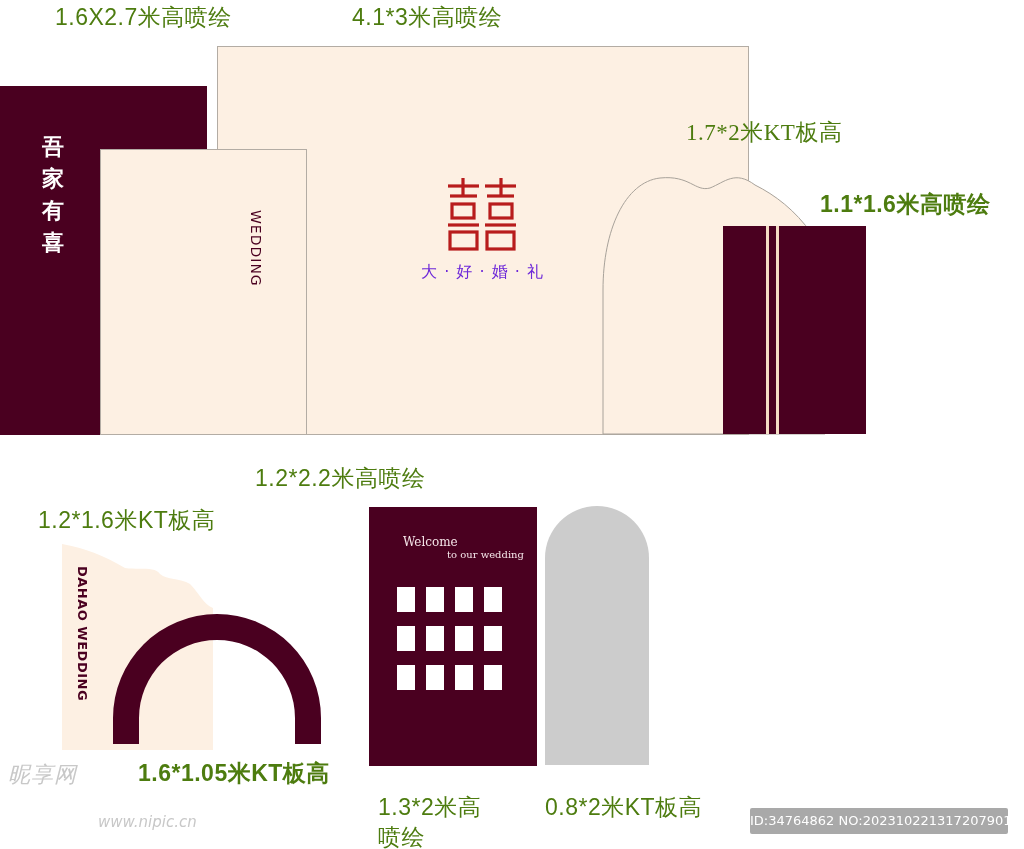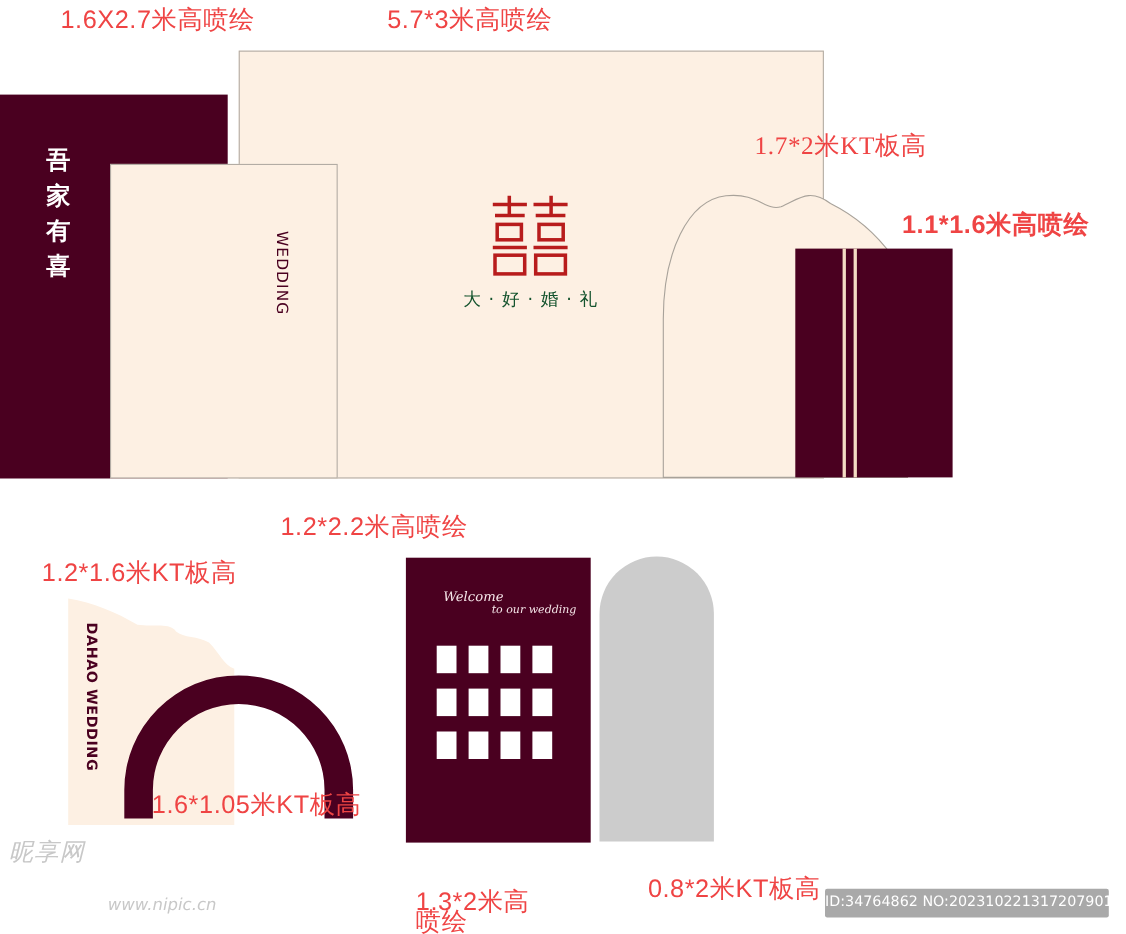--- a/index.html
+++ b/index.html
@@ -3,21 +3,21 @@
 <meta charset="utf-8">
 <style>
   html, body { margin: 0; padding: 0; }
   body {
     width: 1024px; height: 849px; position: relative; overflow: hidden;
     background: #ffffff;
     font-family: "DejaVu Sans", "Liberation Sans", sans-serif;
   }
   .abs { position: absolute; }
   .label {
-    position: absolute; color: #ef4444; font-size: 23px; white-space: nowrap;
+    position: absolute; color: #4d7c0f; font-size: 23px; white-space: nowrap;
     font-family: "Liberation Sans", "DejaVu Sans", sans-serif; letter-spacing: 0.5px;
   }
   .dark { background: #4a0020; }
   .cream { background: #fdf0e3; }
   .outline { border: 1px solid #b3aca4; box-sizing: border-box; }
 
   #big-panel { left: 217px; top: 46px; width: 532px; height: 389px; }
   #dark-panel { left: 0; top: 86px; width: 207px; height: 349px; }
   #front-panel { left: 100px; top: 149px; width: 207px; height: 286px; }
 
@@ -26,32 +26,32 @@
     color: #fff; font-size: 22px; line-height: 32px; text-align: center;
     font-family: "DejaVu Serif", "Liberation Serif", serif; font-weight: bold;
   }
   .vert-en {
     position: absolute; writing-mode: vertical-rl; color: #4a0020;
     font-size: 14px; letter-spacing: 1px;
   }
   #xi-logo { left: 446px; top: 176px; width: 72px; height: 76px; }
   #xi-text {
     left: 410px; top: 262px; width: 145px; text-align: center;
-    color: #14532d; font-size: 16px; letter-spacing: 1px;
+    color: #6d28d9; font-size: 16px; letter-spacing: 1px;
   }
 
   #mountain-svg { left: 600px; top: 170px; }
   #stripe-box { left: 723px; top: 226px; width: 143px; height: 208px; }
   .stripe { position: absolute; top: 0; width: 3px; height: 100%; background: #f4dcc4; }
 
   #arch-group-svg { left: 55px; top: 538px; }
 
   #welcome-board { left: 369px; top: 507px; width: 168px; height: 259px; }
   .welcome-script {
-    position: absolute; color: #f6e6ea; font-style: italic;
+    position: absolute; color: #f6e6ea; 
     font-family: "DejaVu Serif", "Liberation Serif", serif; font-size: 10px;
   }
   .seat-grid {
     position: absolute; left: 28px; top: 80px;
     display: grid; grid-template-columns: repeat(4, 18px); grid-auto-rows: 25px;
     column-gap: 11px; row-gap: 14px;
   }
   .seat { background: #ffffff; }
 
   #gray-arch {
@@ -69,21 +69,21 @@
   #id-badge {
     left: 750px; top: 808px; width: 258px; height: 26px; background: #a9a9a9;
     border-radius: 2px; color: #fff; font-size: 13px; line-height: 26px;
     text-align: center; white-space: nowrap;
   }
 </style>
 </head>
 <body>
 
 <div class="label" style="left:55px;top:2px;">1.6X2.7米高喷绘</div>
-<div class="label" style="left:352px;top:2px;">5.7*3米高喷绘</div>
+<div class="label" style="left:352px;top:2px;">4.1*3米高喷绘</div>
 
 <div id="big-panel" class="abs cream outline"></div>
 
 <svg id="xi-logo" class="abs" viewBox="0 0 72 76">
   <g fill="none" stroke="#b81c1c" stroke-width="3.2">
 
     <line x1="17" y1="2" x2="17" y2="20"></line>
     <line x1="2" y1="10" x2="33" y2="10"></line>
     <line x1="4" y1="20" x2="31" y2="20"></line>
     <rect x="6" y="28" width="22" height="14"></rect>
@@ -125,21 +125,21 @@
 </div>
 
 <div class="label" style="left:255px;top:463px;">1.2*2.2米高喷绘</div>
 <div class="label" style="left:38px;top:505px;">1.2*1.6米KT板高</div>
 
 <svg id="arch-group-svg" class="abs" width="280" height="220" viewBox="0 0 280 220">
   <path d="M7,6 C30,10 50,18 70,30 C85,32 100,28 105,36 C112,42 125,40 135,46 C145,56 148,66 158,70 L158,212 L7,212 Z" fill="#fdf0e3"></path>
   <path d="M58,206 L58,180 A104,104 0 0 1 266,180 L266,206 L240,206 L240,180 A78,78 0 0 0 84,180 L84,206 Z" fill="#4a0020"></path>
 </svg>
 <div class="vert-en" style="left:75px;top:566px;font-size:13px;font-weight:bold;letter-spacing:0.5px;">DAHAO WEDDING</div>
-<div class="label" style="left:138px;top:716px;">1.6*1.05米KT板高</div>
+<div class="label" style="left:138px;top:758px;font-weight:bold;">1.6*1.05米KT板高</div>
 
 <div id="welcome-board" class="abs dark">
   <div class="welcome-script" style="left:34px;top:28px;font-size:12px;">Welcome</div>
   <div class="welcome-script" style="left:78px;top:42px;">to our wedding</div>
   <div class="seat-grid">
     <div class="seat"></div>
     <div class="seat"></div>
     <div class="seat"></div>
     <div class="seat"></div>
     <div class="seat"></div>
@@ -148,19 +148,19 @@
     <div class="seat"></div>
     <div class="seat"></div>
     <div class="seat"></div>
     <div class="seat"></div>
     <div class="seat"></div>
   </div>
 </div>
 
 <div id="gray-arch" class="abs"></div>
 
-<div class="label" style="left:378px;top:792px;margin-top:12px;">1.3*2米高</div>
+<div class="label" style="left:378px;top:792px;">1.3*2米高</div>
 <div class="label" style="left:378px;top:822px;">喷绘</div>
-<div class="label" style="left:545px;top:792px;margin-left:44px;">0.8*2米KT板高</div>
+<div class="label" style="left:545px;top:792px;">0.8*2米KT板高</div>
 
 <div id="watermark-logo" class="abs">昵享网</div>
 <div id="watermark-url" class="abs">www.nipic.cn</div>
 <div id="id-badge" class="abs">ID:34764862 NO:20231022131720790107</div>
 
 </body></html>

